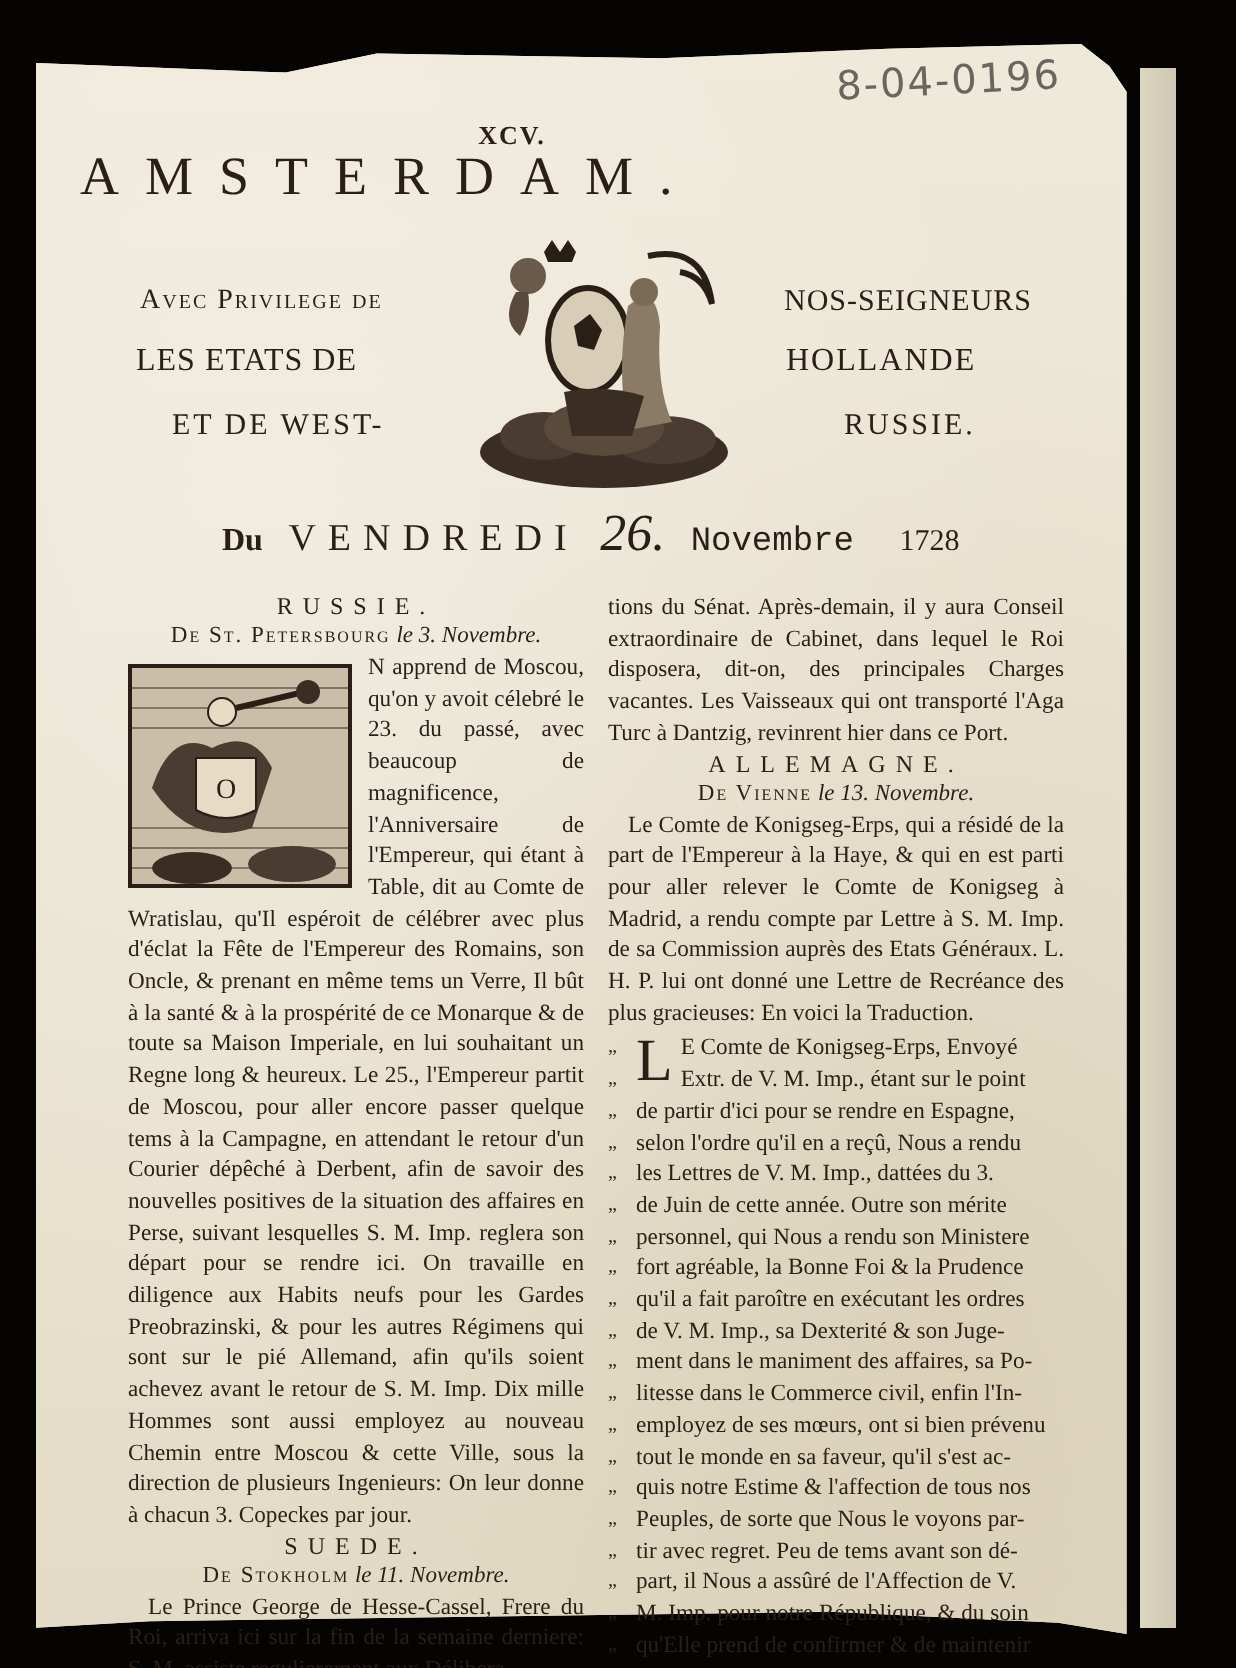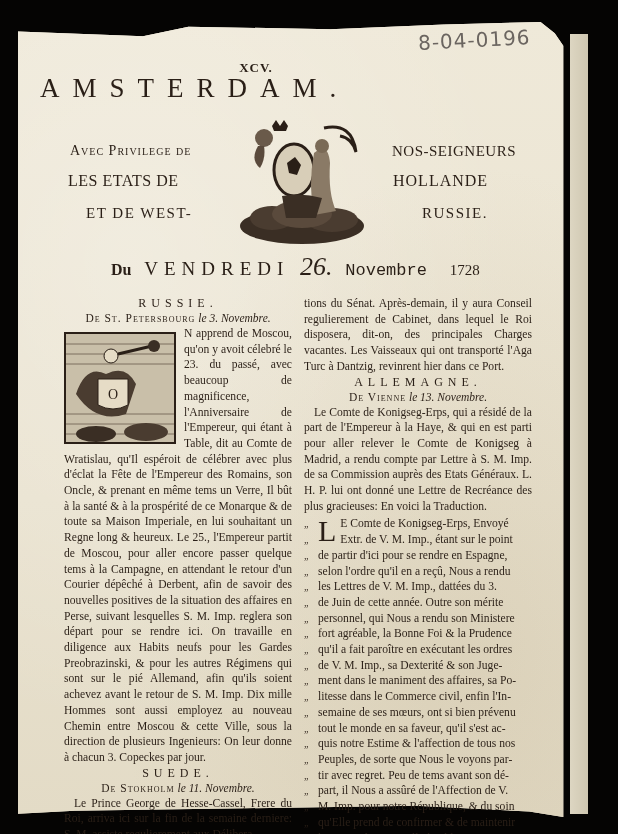--- a/index.html
+++ b/index.html
@@ -128,41 +128,41 @@
   <div class="para" style="text-indent:0">N apprend de Moscou, qu'on y avoit célebré le 23. du passé, avec beaucoup de magnificence, l'Anniversaire de l'Empereur, qui étant à Table, dit au Comte de Wratislau, qu'Il espéroit de célébrer avec plus d'éclat la Fête de l'Empereur des Romains, son Oncle, &amp; prenant en même tems un Verre, Il bût à la santé &amp; à la prospérité de ce Monarque &amp; de toute sa Maison Imperiale, en lui souhaitant un Regne long &amp; heureux. Le 25., l'Empereur partit de Moscou, pour aller encore passer quelque tems à la Campagne, en attendant le retour d'un Courier dépêché à Derbent, afin de savoir des nouvelles positives de la situation des affaires en Perse, suivant lesquelles S. M. Imp. reglera son départ pour se rendre ici. On travaille en diligence aux Habits neufs pour les Gardes Preobrazinski, &amp; pour les autres Régimens qui sont sur le pié Allemand, afin qu'ils soient achevez avant le retour de S. M. Imp. Dix mille Hommes sont aussi employez au nouveau Chemin entre Moscou &amp; cette Ville, sous la direction de plusieurs Ingenieurs: On leur donne à chacun 3. Copeckes par jour.</div>
   <div class="sec-title" style="margin-top:0">SUEDE.</div>
   <div class="sec-sub">
     <span class="sc">De Stokholm</span>
     <i>le 11. Novembre.</i>
   </div>
   <div class="para">Le Prince George de Hesse-Cassel, Frere du Roi, arriva ici sur la fin de la semaine derniere: S. M. assiste regulierement aux Délibera-</div>
 </div>
 
 <div class="col col-right">
-  <div style="text-indent:0">tions du Sénat. Après-demain, il y aura Conseil regulierement de Cabinet, dans lequel le Roi disposera, dit-on, des principales Charges vacantes. Les Vaisseaux qui ont transporté l'Aga Turc à Dantzig, revinrent hier dans ce Port.</div>
+  <div style="text-indent:0">tions du Sénat. Après-demain, il y aura Conseil extraordinaire de Cabinet, dans lequel le Roi disposera, dit-on, des principales Charges vacantes. Les Vaisseaux qui ont transporté l'Aga Turc à Dantzig, revinrent hier dans ce Port.</div>
   <div class="sec-title">ALLEMAGNE.</div>
   <div class="sec-sub">
     <span class="sc">De Vienne</span>
     <i>le 13. Novembre.</i>
   </div>
   <div class="para">Le Comte de Konigseg-Erps, qui a résidé de la part de l'Empereur à la Haye, &amp; qui en est parti pour aller relever le Comte de Konigseg à Madrid, a rendu compte par Lettre à S. M. Imp. de sa Commission auprès des Etats Généraux. L. H. P. lui ont donné une Lettre de Recréance des plus gracieuses: En voici la Traduction.</div>
   <div style="margin-top:2px;">
     <div class="quote-line"><span class="quote-mark">„</span><span class="l-cap">L</span><span>E Comte de Konigseg-Erps, Envoyé</span></div>
     <div class="quote-line"><span class="quote-mark">„</span><span>Extr. de V. M. Imp., étant sur le point</span></div>
     <div class="quote-line" style="clear:left"><span class="quote-mark">„</span><span>de partir d'ici pour se rendre en Espagne,</span></div>
     <div class="quote-line"><span class="quote-mark">„</span><span>selon l'ordre qu'il en a reçû, Nous a rendu</span></div>
     <div class="quote-line"><span class="quote-mark">„</span><span>les Lettres de V. M. Imp., dattées du 3.</span></div>
     <div class="quote-line"><span class="quote-mark">„</span><span>de Juin de cette année. Outre son mérite</span></div>
     <div class="quote-line"><span class="quote-mark">„</span><span>personnel, qui Nous a rendu son Ministere</span></div>
     <div class="quote-line"><span class="quote-mark">„</span><span>fort agréable, la Bonne Foi &amp; la Prudence</span></div>
     <div class="quote-line"><span class="quote-mark">„</span><span>qu'il a fait paroître en exécutant les ordres</span></div>
     <div class="quote-line"><span class="quote-mark">„</span><span>de V. M. Imp., sa Dexterité &amp; son Juge-</span></div>
     <div class="quote-line"><span class="quote-mark">„</span><span>ment dans le maniment des affaires, sa Po-</span></div>
     <div class="quote-line"><span class="quote-mark">„</span><span>litesse dans le Commerce civil, enfin l'In-</span></div>
-    <div class="quote-line"><span class="quote-mark">„</span><span>semaine de ses mœurs, ont si bien prévenu</span></div>
+    <div class="quote-line"><span class="quote-mark">„</span><span>employez de ses mœurs, ont si bien prévenu</span></div>
     <div class="quote-line"><span class="quote-mark">„</span><span>tout le monde en sa faveur, qu'il s'est ac-</span></div>
     <div class="quote-line"><span class="quote-mark">„</span><span>quis notre Estime &amp; l'affection de tous nos</span></div>
     <div class="quote-line"><span class="quote-mark">„</span><span>Peuples, de sorte que Nous le voyons par-</span></div>
     <div class="quote-line"><span class="quote-mark">„</span><span>tir avec regret. Peu de tems avant son dé-</span></div>
     <div class="quote-line"><span class="quote-mark">„</span><span>part, il Nous a assûré de l'Affection de V.</span></div>
     <div class="quote-line"><span class="quote-mark">„</span><span>M. Imp. pour notre République, &amp; du soin</span></div>
     <div class="quote-line"><span class="quote-mark">„</span><span>qu'Elle prend de confirmer &amp; de maintenir</span></div>
     <div class="quote-line"><span class="quote-mark">„</span><span>la Paix &amp; la Tranquillité publique. Cette</span></div>
 
   </div>

